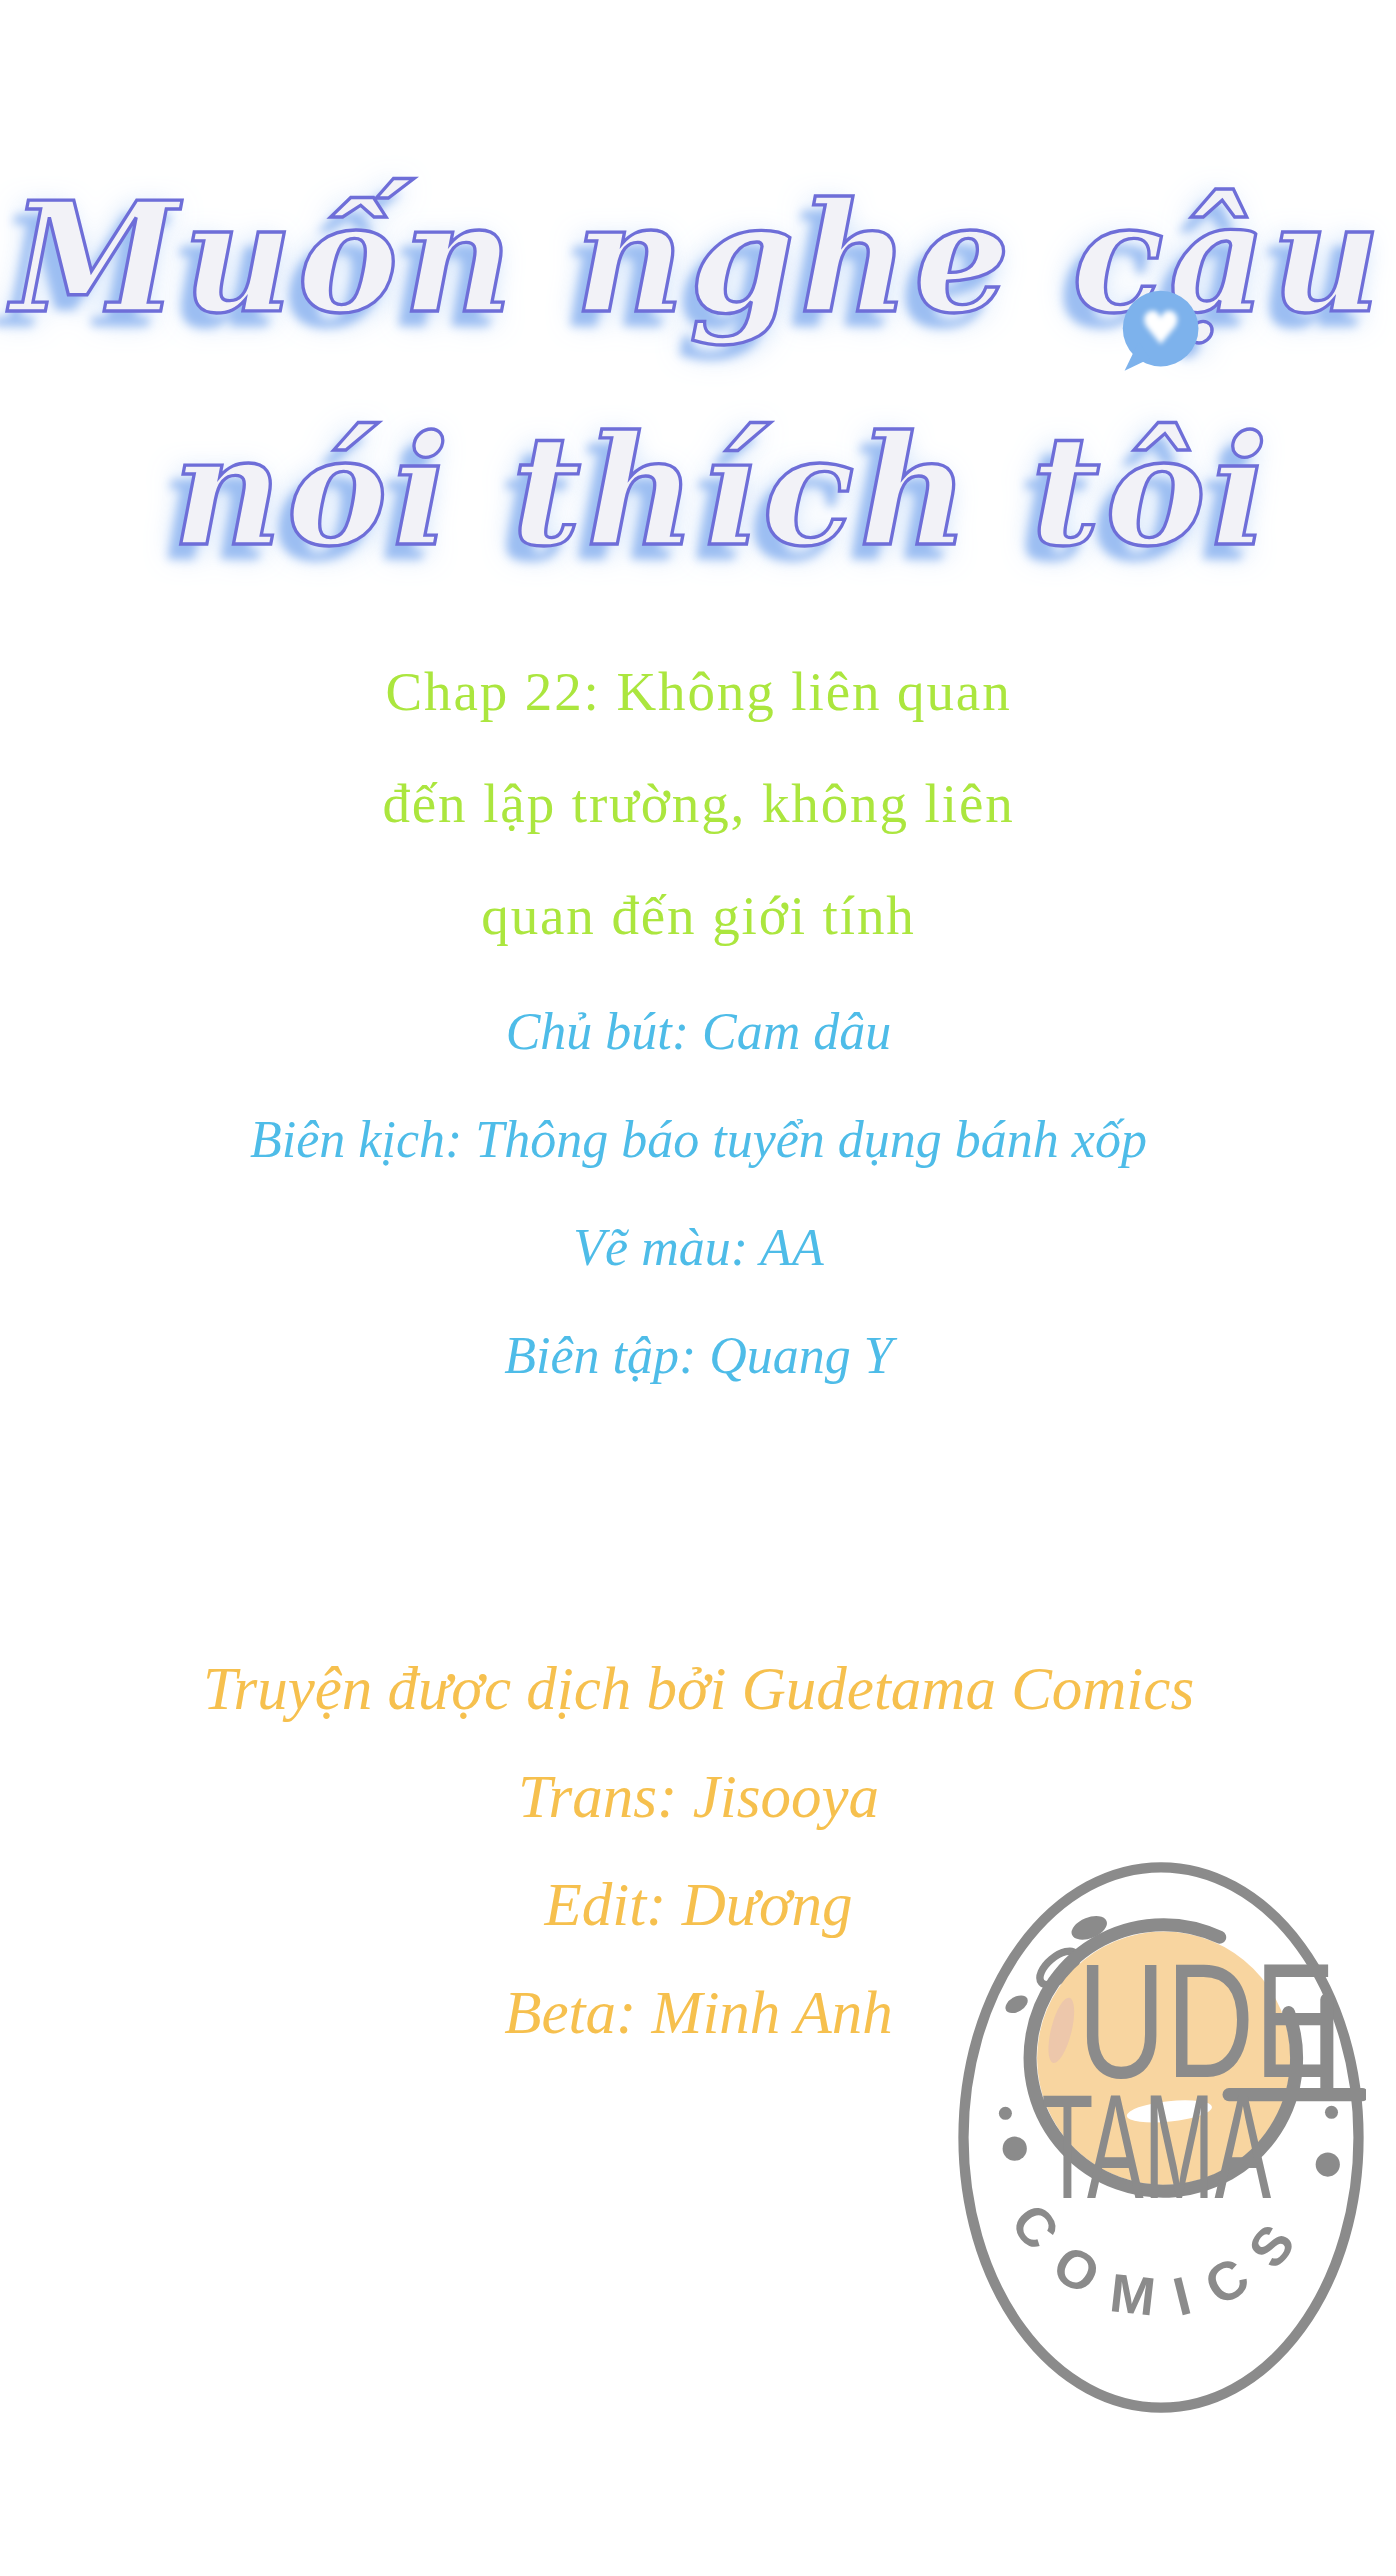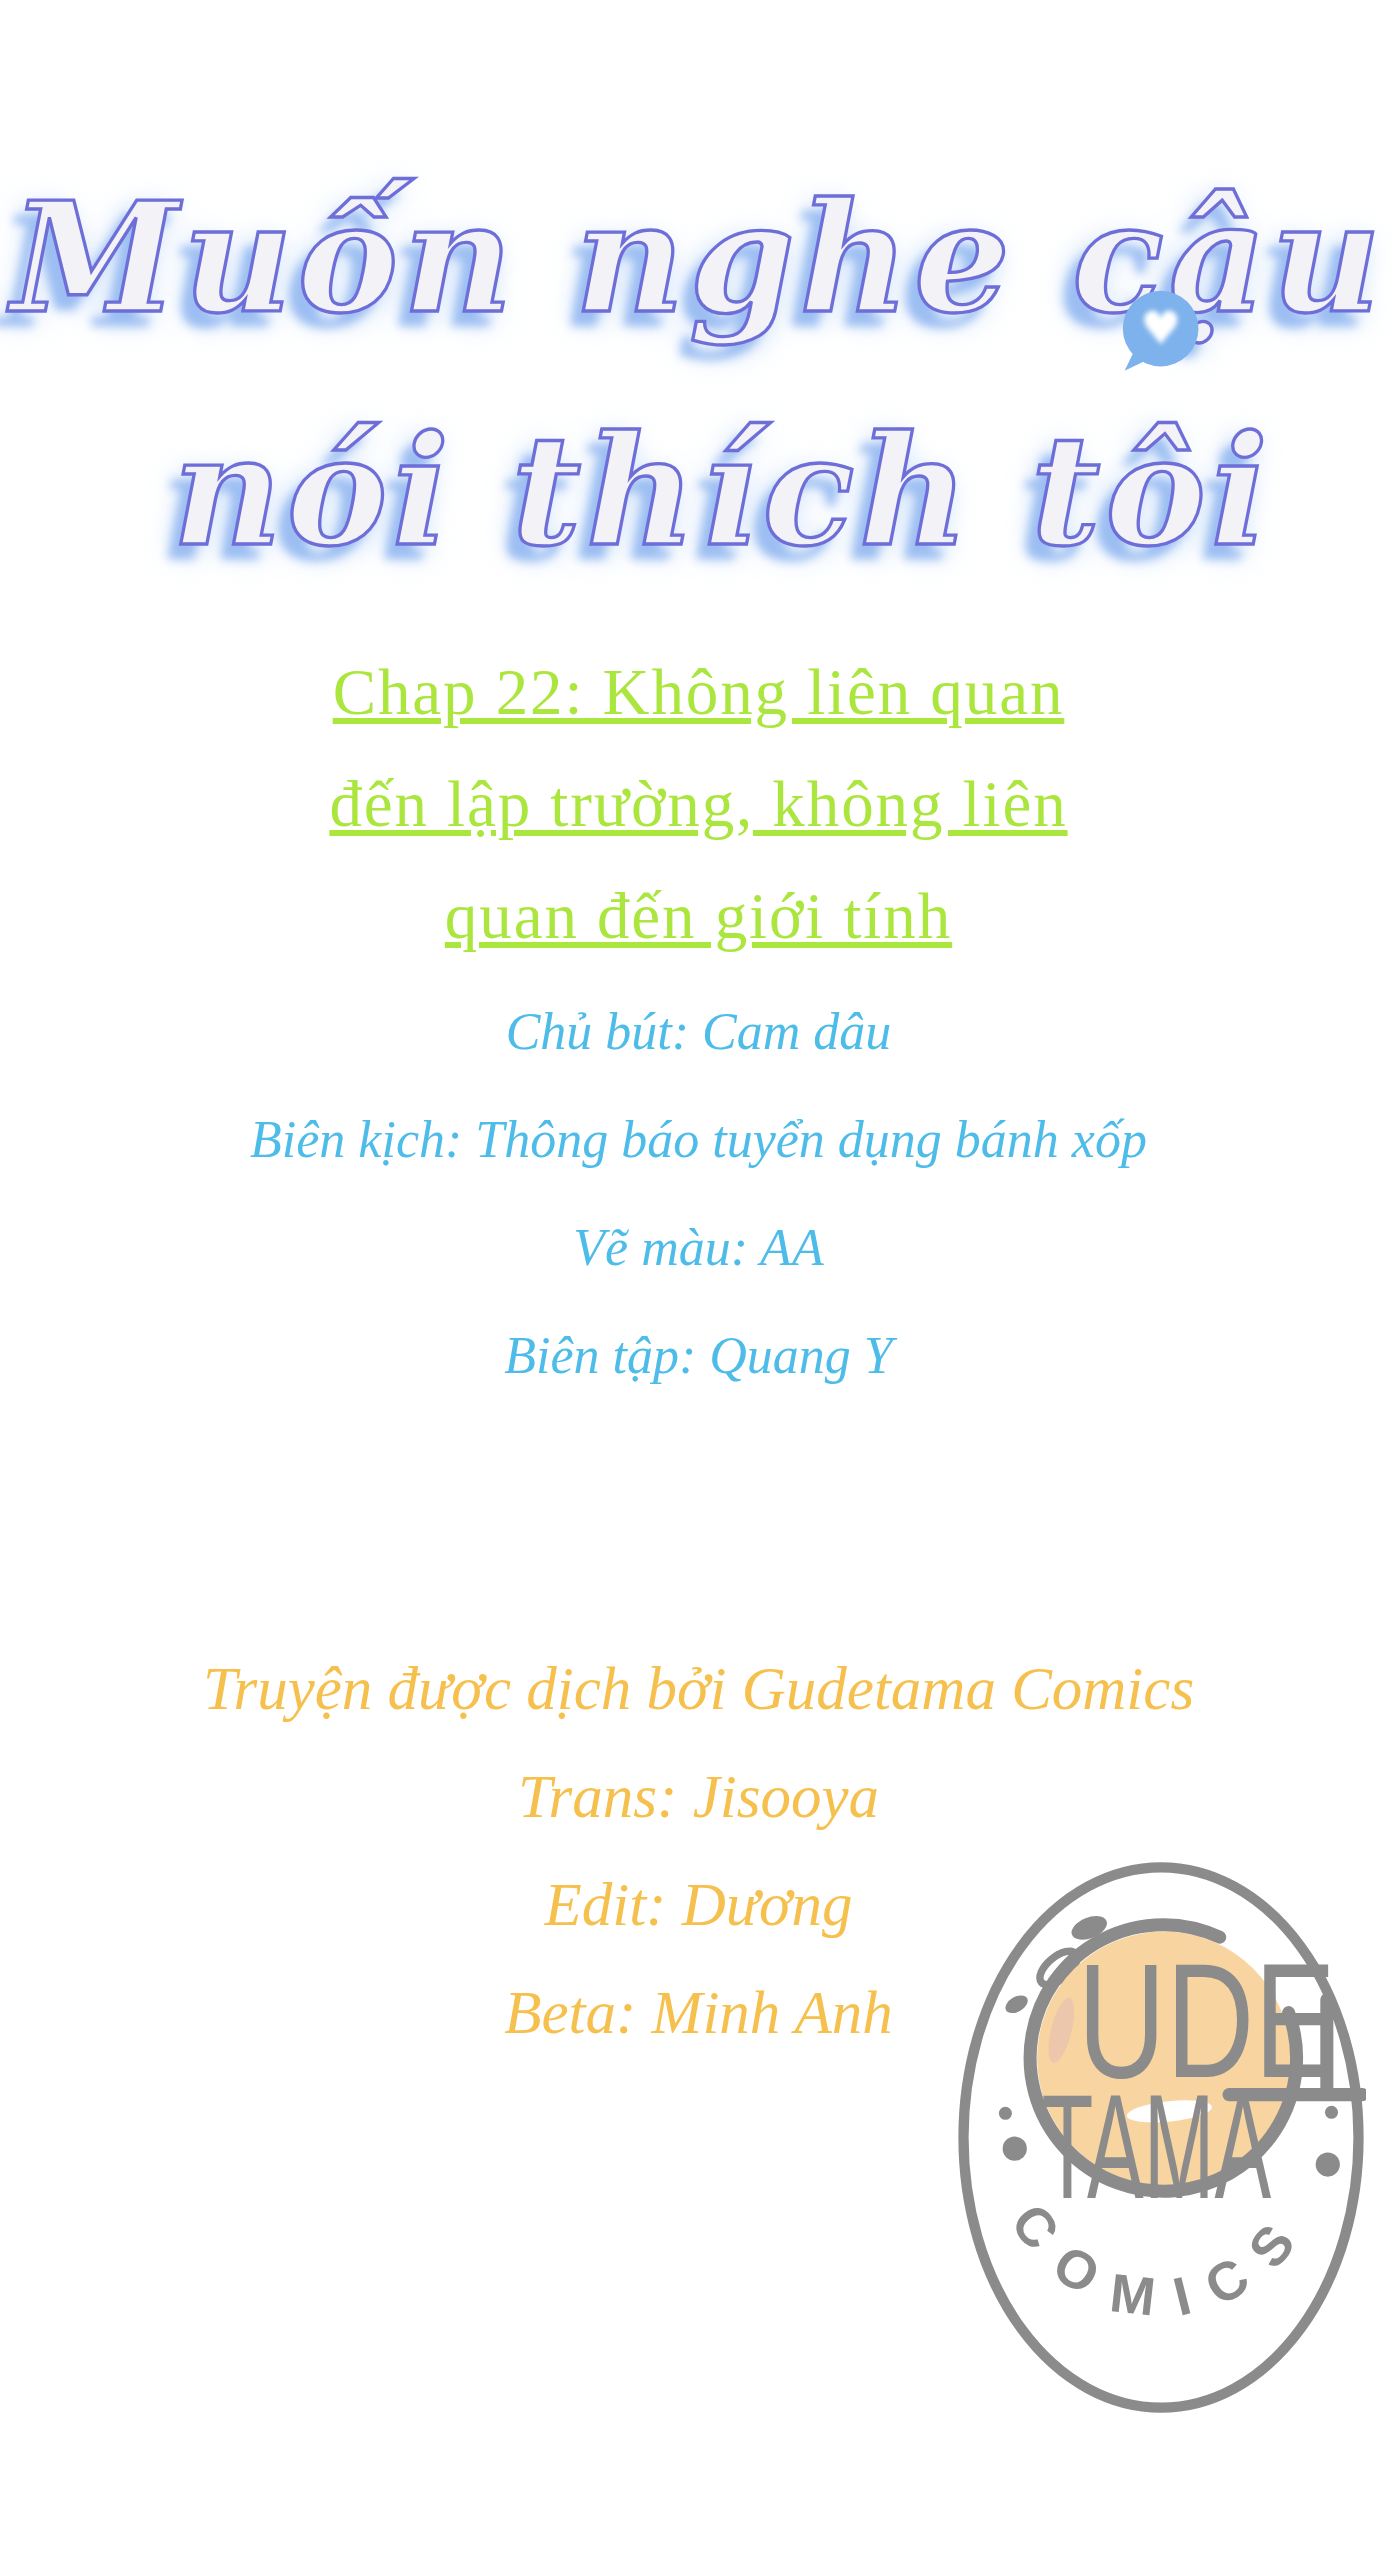--- a/index.html
+++ b/index.html
@@ -16,21 +16,21 @@
     text-shadow:-13px 15px 9.3px #9cbef2, -7.5px 9.3px 28px rgba(160,198,246,0.75);
     white-space:nowrap;
   }
   .title-line.l1{line-height:279px;}
   .title-line.l2{line-height:186px;margin-left:48px;}
   
   .bubble{position:absolute;left:1114px;top:289px;width:88px;height:88px;filter:blur(0.7px);}
   
   .chapter-block{
     position:absolute;top:636px;left:0;width:100%;text-align:center;
-    color:#abe63e;font-size:65px;line-height:112px;letter-spacing:1.9px;text-decoration:underline;
+    color:#abe63e;font-size:55px;line-height:112px;letter-spacing:1.9px;
   }
   .chapter-line{white-space:nowrap;}
   
   .credits{position:absolute;left:0;width:100%;text-align:center;font-style:italic;}
   .credits .credit-line{white-space:nowrap;}
   .credits.original{top:978px;color:#4ebce8;font-size:52px;line-height:108px;}
   .credits.translation{top:1635px;color:#f6c04e;font-size:61px;line-height:108px;}
   
   .logo{position:absolute;left:956px;top:1858px;width:410px;height:559px;}
 </style>

